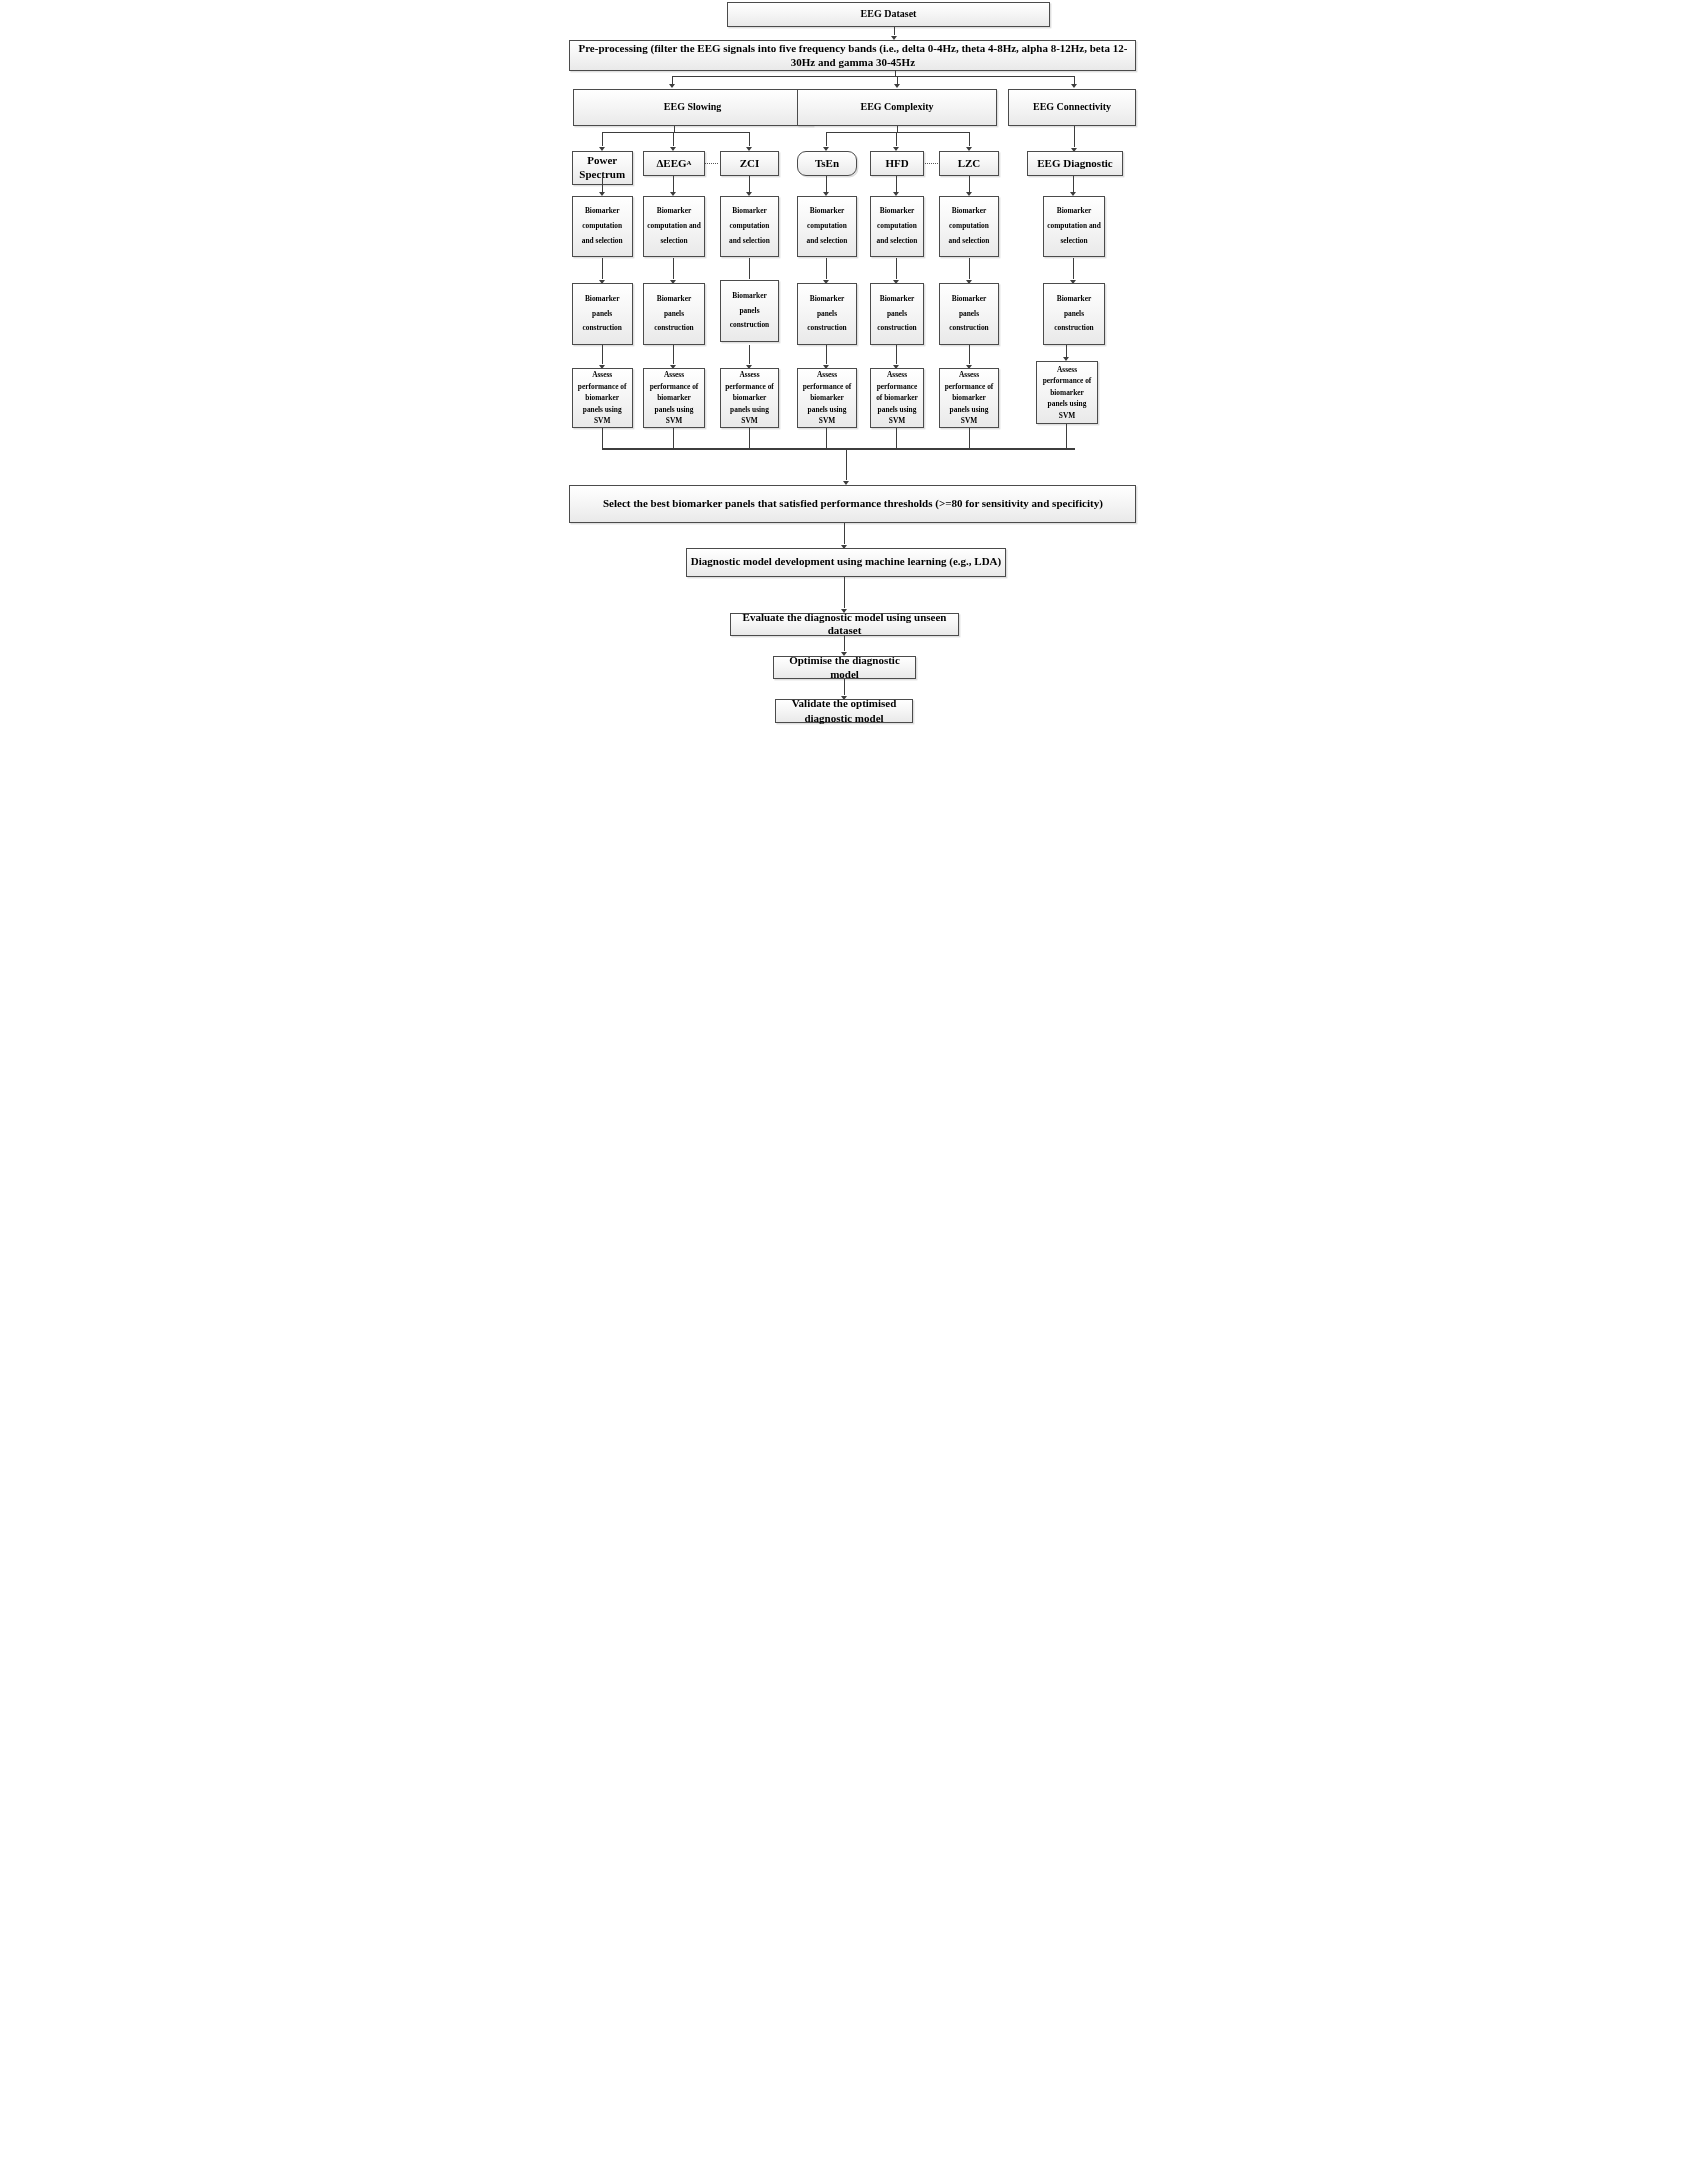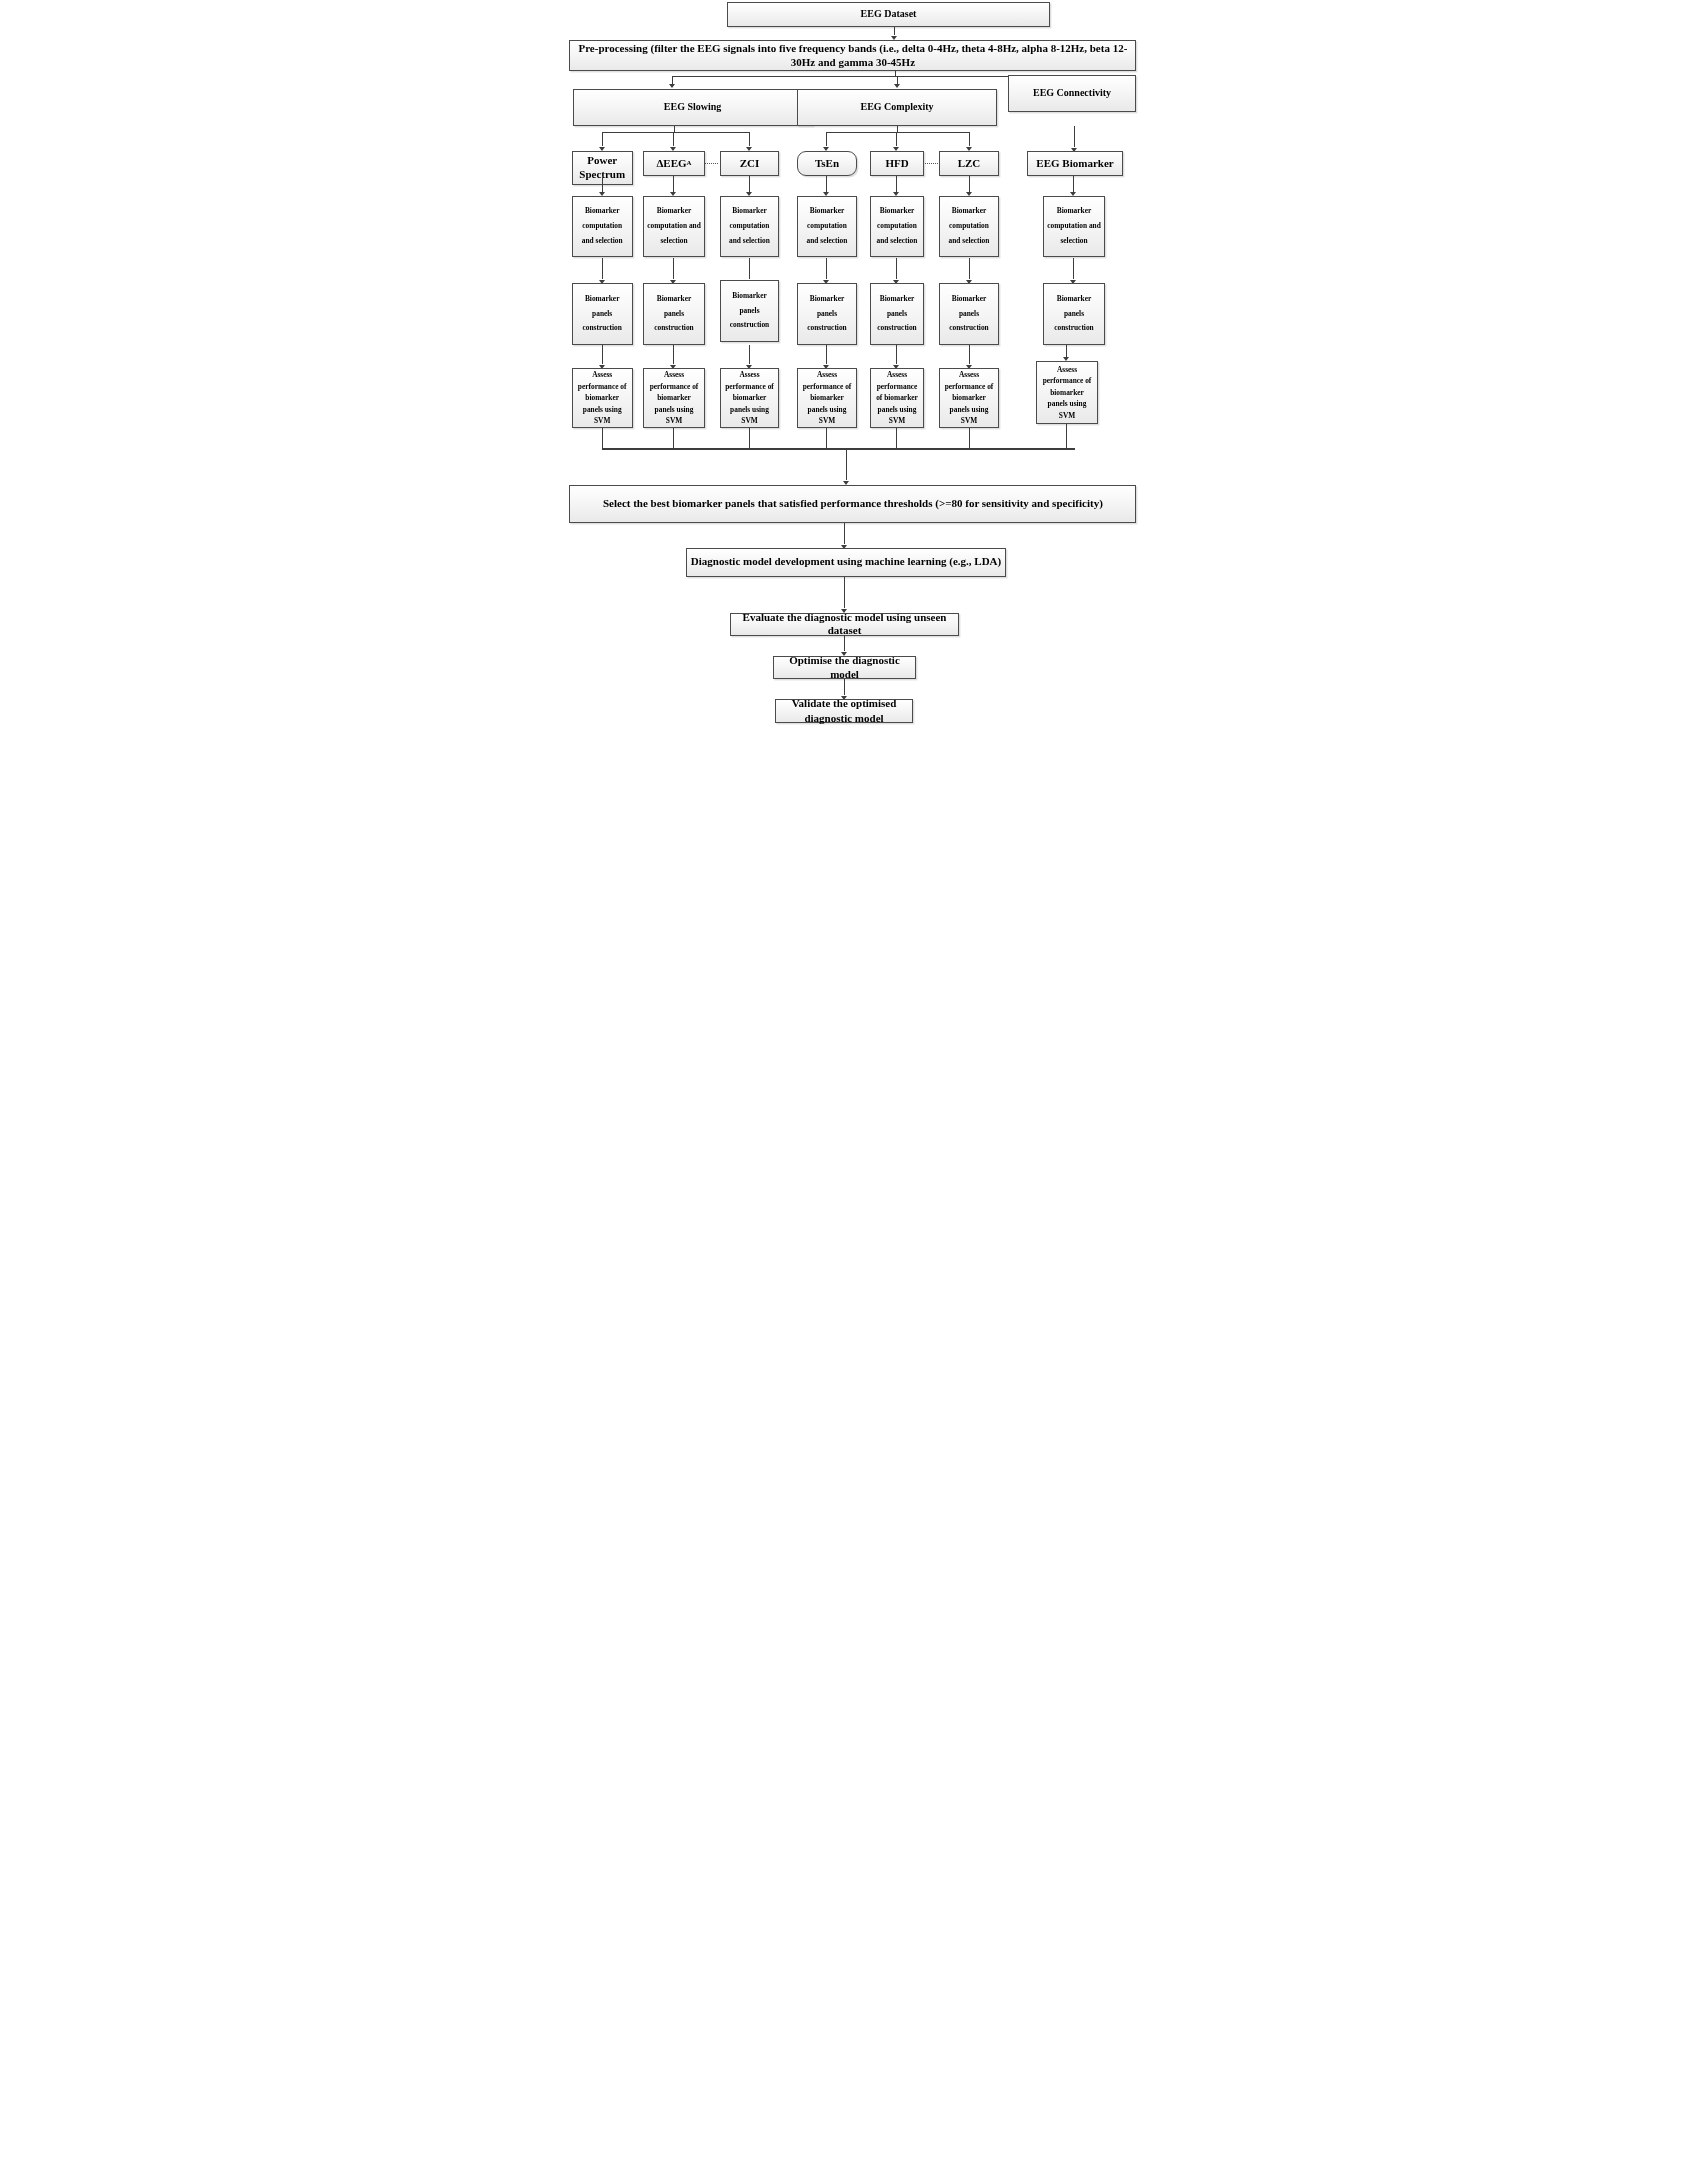--- a/index.html
+++ b/index.html
@@ -46,21 +46,21 @@
   <div class="node f18" style="left:1.4px;top:40px;width:567px;height:31px;">Pre-processing (filter the EEG signals into five frequency bands (i.e., delta 0-4Hz, theta 4-8Hz, alpha 8-12Hz, beta 12-30Hz and gamma 30-45Hz</div>
 
   <div class="vl" style="left:327px;top:70px;height:6.4px;"></div>
   <div class="hl" style="left:104px;top:76px;width:403px;"></div>
   <div class="va" style="left:104px;top:76px;height:7.8px;"></div>
   <div class="va" style="left:329px;top:76px;height:7.8px;"></div>
   <div class="va" style="left:506px;top:76px;height:7.8px;"></div>
 
   <div class="node f19" style="left:4.6px;top:89px;width:240px;height:37px;">EEG Slowing</div>
   <div class="node f19" style="left:229px;top:89px;width:200px;height:37px;">EEG Complexity</div>
-  <div class="node f19" style="left:440px;top:75px;width:128px;height:37px;">EEG Connectivity</div>
+  <div class="node f19" style="left:440px;top:89px;width:128px;height:37px;">EEG Connectivity</div>
 
   <div class="vl" style="left:106px;top:126px;height:7.4px;"></div>
   <div class="hl" style="left:34px;top:132px;width:148px;"></div>
   <div class="va" style="left:34px;top:132px;height:14.3px;"></div>
   <div class="va" style="left:105px;top:132px;height:14.3px;"></div>
   <div class="va" style="left:181px;top:132px;height:14.3px;"></div>
 
   <div class="vl" style="left:329px;top:126px;height:7.4px;"></div>
   <div class="hl" style="left:258px;top:132px;width:143px;"></div>
   <div class="va" style="left:258px;top:132px;height:14.3px;"></div>
@@ -71,21 +71,21 @@
 
   <div class="node f18" style="left:3.7px;top:151px;width:61px;height:34px;">Power Spectrum</div>
   <div class="node f18" style="left:75px;top:151px;width:62px;height:25px;">
       <span>ΔEEG</span>
       <sub>A</sub>
     </div>
   <div class="node f18" style="left:152px;top:151px;width:59px;height:25px;">ZCI</div>
   <div class="node f18" style="left:229px;top:151px;width:60px;height:25px;border-radius:9px;">TsEn</div>
   <div class="node f18" style="left:302px;top:151px;width:54px;height:25px;">HFD</div>
   <div class="node f18" style="left:371px;top:151px;width:60px;height:25px;">LZC</div>
-  <div class="node f18" style="left:459px;top:151px;width:96px;height:25px;">EEG Biomarker</div>
+  <div class="node f18" style="left:459px;top:151px;width:96px;height:25px;">EEG Diagnostic</div>
 
   <div class="dot" style="left:137px;top:163px;width:13.3px;"></div>
   <div class="dot" style="left:357px;top:163px;width:13.3px;"></div>
 
   <div class="va" style="left:34px;top:176px;height:15.6px;"></div>
   <div class="va" style="left:105px;top:176px;height:15.6px;"></div>
   <div class="va" style="left:181px;top:176px;height:15.6px;"></div>
   <div class="va" style="left:258px;top:176px;height:15.6px;"></div>
   <div class="va" style="left:328px;top:176px;height:15.6px;"></div>
   <div class="va" style="left:401px;top:176px;height:15.6px;"></div>

